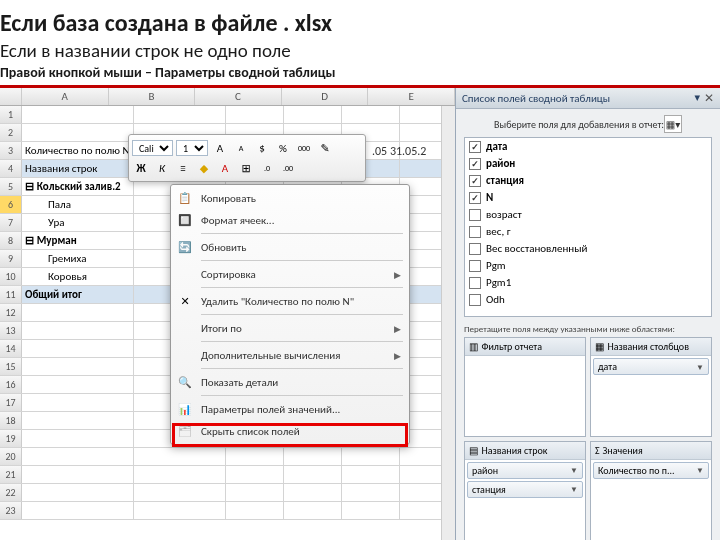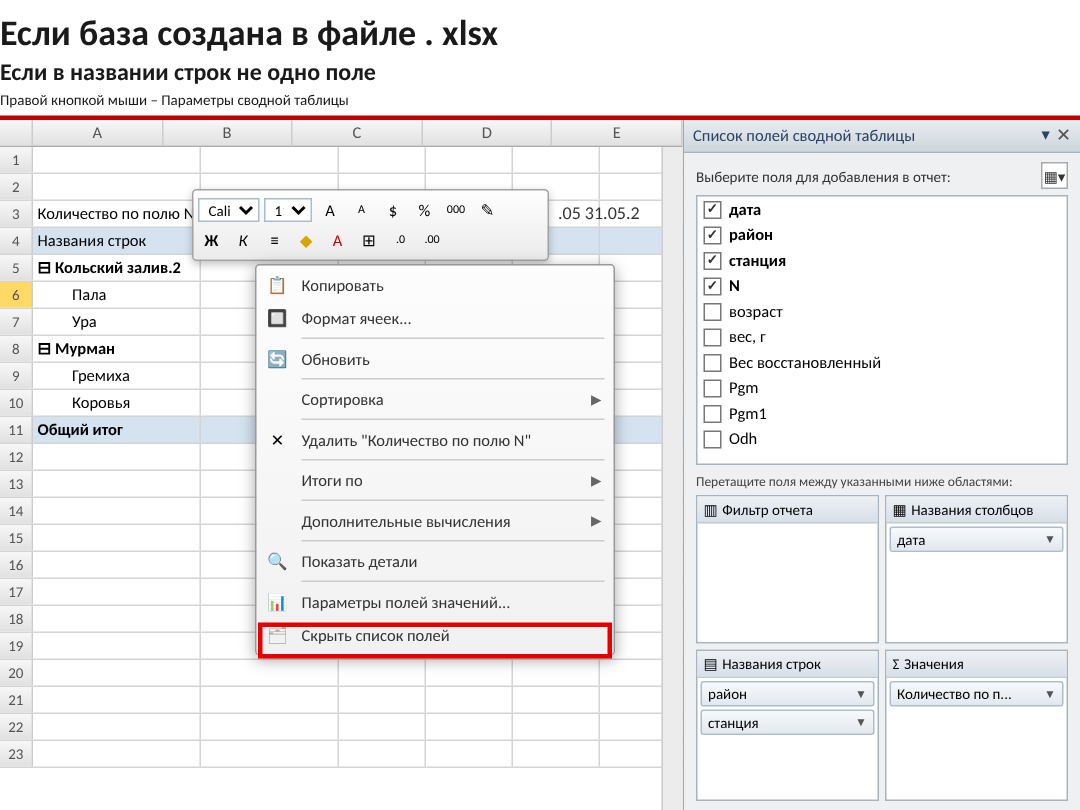--- a/index.html
+++ b/index.html
@@ -1,20 +1,20 @@
 <!DOCTYPE html>
 <html><head>
 <meta charset="utf-8">
 <style>
 *{margin:0;padding:0;box-sizing:border-box;font-family:Calibri,Arial,sans-serif}
 body{width:720px;height:540px;background:#fff;overflow:hidden}
 .slide-title{background:#fff;padding:8px 0 4px;border-bottom:3px solid #c00000}
 .slide-title h1{font-size:24px;font-weight:700;color:#1a1a1a}
-.slide-title h2{font-size:16px;font-weight:700;color:#1a1a1a;margin-top:2px}
-.slide-title h3{font-size:10px;font-weight:400;color:#1a1a1a;margin-top:2px}
+.slide-title h2{font-size:19px;font-weight:400;color:#1a1a1a;margin-top:2px}
+.slide-title h3{font-size:14px;font-weight:700;color:#1a1a1a;margin-top:2px}
 .excel{position:relative;display:flex;height:460px;background:#e8e8e8}
 .grid-area{flex:0 0 455px;background:#fff;position:relative}
 .col-headers{display:flex;background:linear-gradient(#f7f7f7,#e1e1e1);border-bottom:1px solid #adadad;height:18px}
 .rowh{width:22px;border-right:1px solid #ccc;background:linear-gradient(#f7f7f7,#e1e1e1)}
 .ch{flex:1;text-align:center;font-size:11px;color:#555;border-right:1px solid #ccc;line-height:18px}
 .cells{display:flex;flex-direction:column}
 .row{display:flex;height:18px;border-bottom:1px solid #d4d4d4}
 .rn{width:22px;text-align:center;font-size:10px;color:#555;background:linear-gradient(#f7f7f7,#e1e1e1);border-right:1px solid #ccc;line-height:18px}
 .rn.sel{background:#ffd966}
 .cell{border-right:1px solid #d4d4d4;font-size:11px;padding:0 3px;line-height:18px;overflow:hidden;white-space:nowrap}
@@ -30,21 +30,21 @@
 .cm-item{display:flex;align-items:center;height:22px;padding:0 6px 0 2px;border-radius:2px}
 .cm-ico{width:20px;height:16px;margin-right:6px;display:flex;align-items:center;justify-content:center;font-size:11px}
 .cm-text{flex:1;color:#333}
 .cm-arrow{font-size:9px;color:#666}
 .cm-sep{height:1px;background:#ccc;margin:2px 4px 2px 28px}
 .cm-disabled{color:#aaa}
 .highlight-box{position:absolute;top:335px;left:172px;width:236px;height:24px;border:3px solid #e60000;z-index:7;pointer-events:none}
 .field-pane{flex:1;background:#eef0f2;border-left:1px solid #9aa8b8;display:flex;flex-direction:column;font-size:11px}
 .fp-title{background:linear-gradient(#e8ecef,#cdd6de);border-bottom:1px solid #a8b3c0;padding:3px 6px;display:flex;align-items:center;justify-content:space-between;font-size:11px;color:#2a4365}
 .fp-close{font-size:12px;color:#555;cursor:pointer}
-.fp-sub{padding:6px 8px 4px;font-size:10px;color:#333;display:flex;justify-content:space-between;align-items:center}
+.fp-sub{padding:6px 8px 4px;font-size:10px;color:#333;display:flex;justify-content:center;align-items:center}
 .fp-gear{width:18px;height:18px;border:1px solid #aaa;background:#fff;display:flex;align-items:center;justify-content:center;font-size:10px}
 .fp-list{margin:0 8px;background:#fff;border:1px solid #a8b3c0;height:180px;overflow-y:auto}
 .fp-field{display:flex;align-items:center;padding:2px 4px;font-size:11px}
 .fp-field.bold{font-weight:700}
 .fp-cb{width:12px;height:12px;border:1px solid #777;margin-right:5px;display:flex;align-items:center;justify-content:center;font-size:9px;background:#fff}
 .fp-cb.chk::after{content:"✓";color:#333}
 .fp-drag-hint{padding:6px 8px 3px;font-size:9px;color:#444}
 .fp-zones{display:grid;grid-template-columns:1fr 1fr;gap:4px;padding:0 8px 6px;flex:1}
 .fp-zone{background:#fff;border:1px solid #a8b3c0;display:flex;flex-direction:column;min-height:58px}
 .fp-zh{background:linear-gradient(#edf1f5,#d7dfe7);padding:2px 4px;font-size:10px;border-bottom:1px solid #c0cad4;display:flex;align-items:center;gap:3px}

